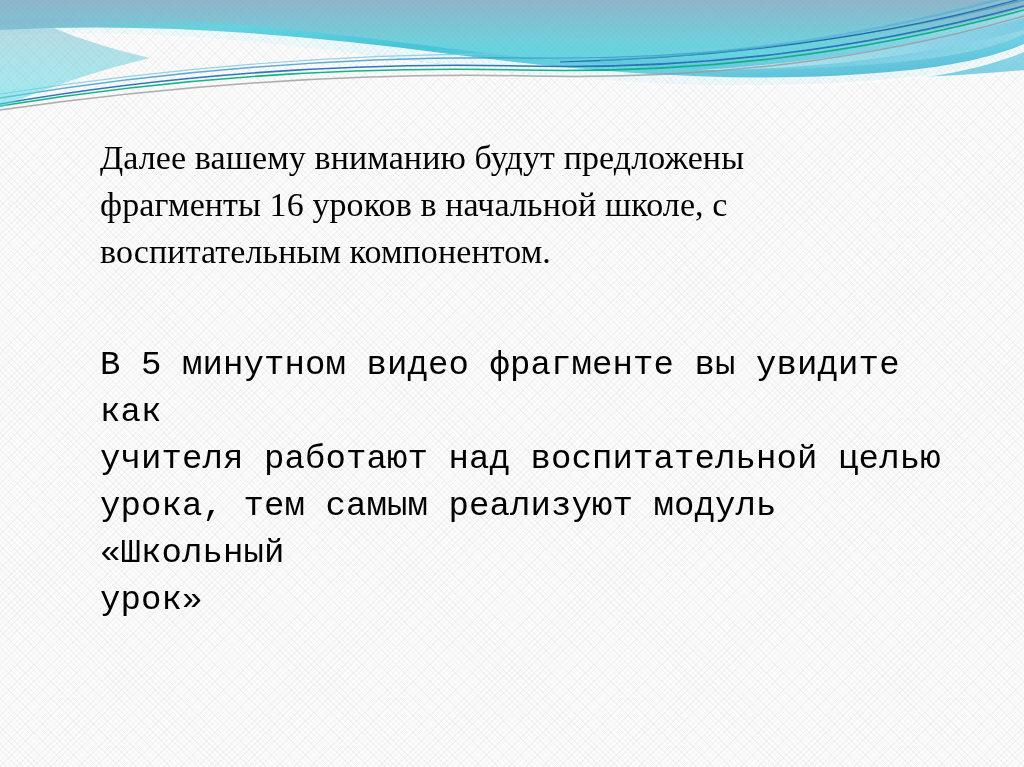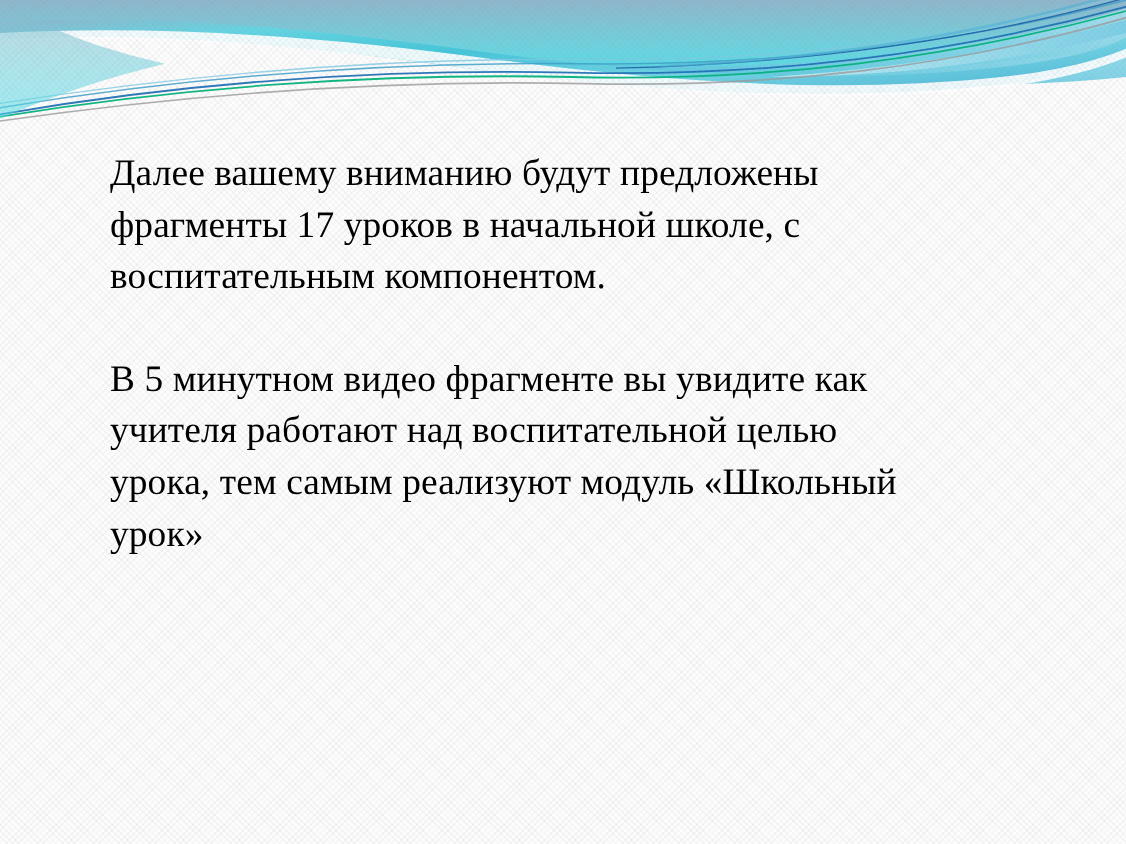--- a/index.html
+++ b/index.html
@@ -54,21 +54,21 @@
     left:100px;
     top:134px;
     width:860px;
     z-index:5;
     color:#000000;
     font-size:34px;
     line-height:47px;
     letter-spacing:0.1px;
   }
   .para{ white-space:pre-line; }
-  .para + .para{ margin-top:46px; }
+  .para + .para{ margin-top:67px;font-family:Liberation Mono, monospace; }
 </style>
 </head>
 <body>
 
 <div class="slide">
 
   <div class="header-art">
     <svg viewBox="0 0 1024 112" preserveAspectRatio="none" xmlns="http://www.w3.org/2000/svg">
       <defs>
         <linearGradient id="gBig" x1="0" y1="0" x2="1" y2="0.85">
@@ -133,21 +133,21 @@
 
       <path d="M560,62 C720,58 880,38 1024,-2" fill="none" stroke="#1a5fa8" stroke-width="1.2" opacity="0.9"></path>
       <path d="M600,60 C750,54 890,32 1024,-8" fill="none" stroke="#4fb0d6" stroke-width="2.4" opacity="0.6"></path>
 
       <path d="M0,0 L0,108 C50,86 100,70 150,58 C90,44 40,26 0,0 Z" fill="url(#gTopLeft)" opacity="0.55"></path>
     </svg>
   </div>
 
   <div class="body-text">
     <p class="para">Далее вашему вниманию будут предложены
-фрагменты 17 уроков в начальной школе, с
+фрагменты 16 уроков в начальной школе, с
 воспитательным компонентом.</p>
     <p class="para">В 5 минутном видео фрагменте вы увидите как
 учителя работают над воспитательной целью
 урока, тем самым реализуют модуль «Школьный
 урок»</p>
   </div>
 
 </div>
 
 </body></html>

